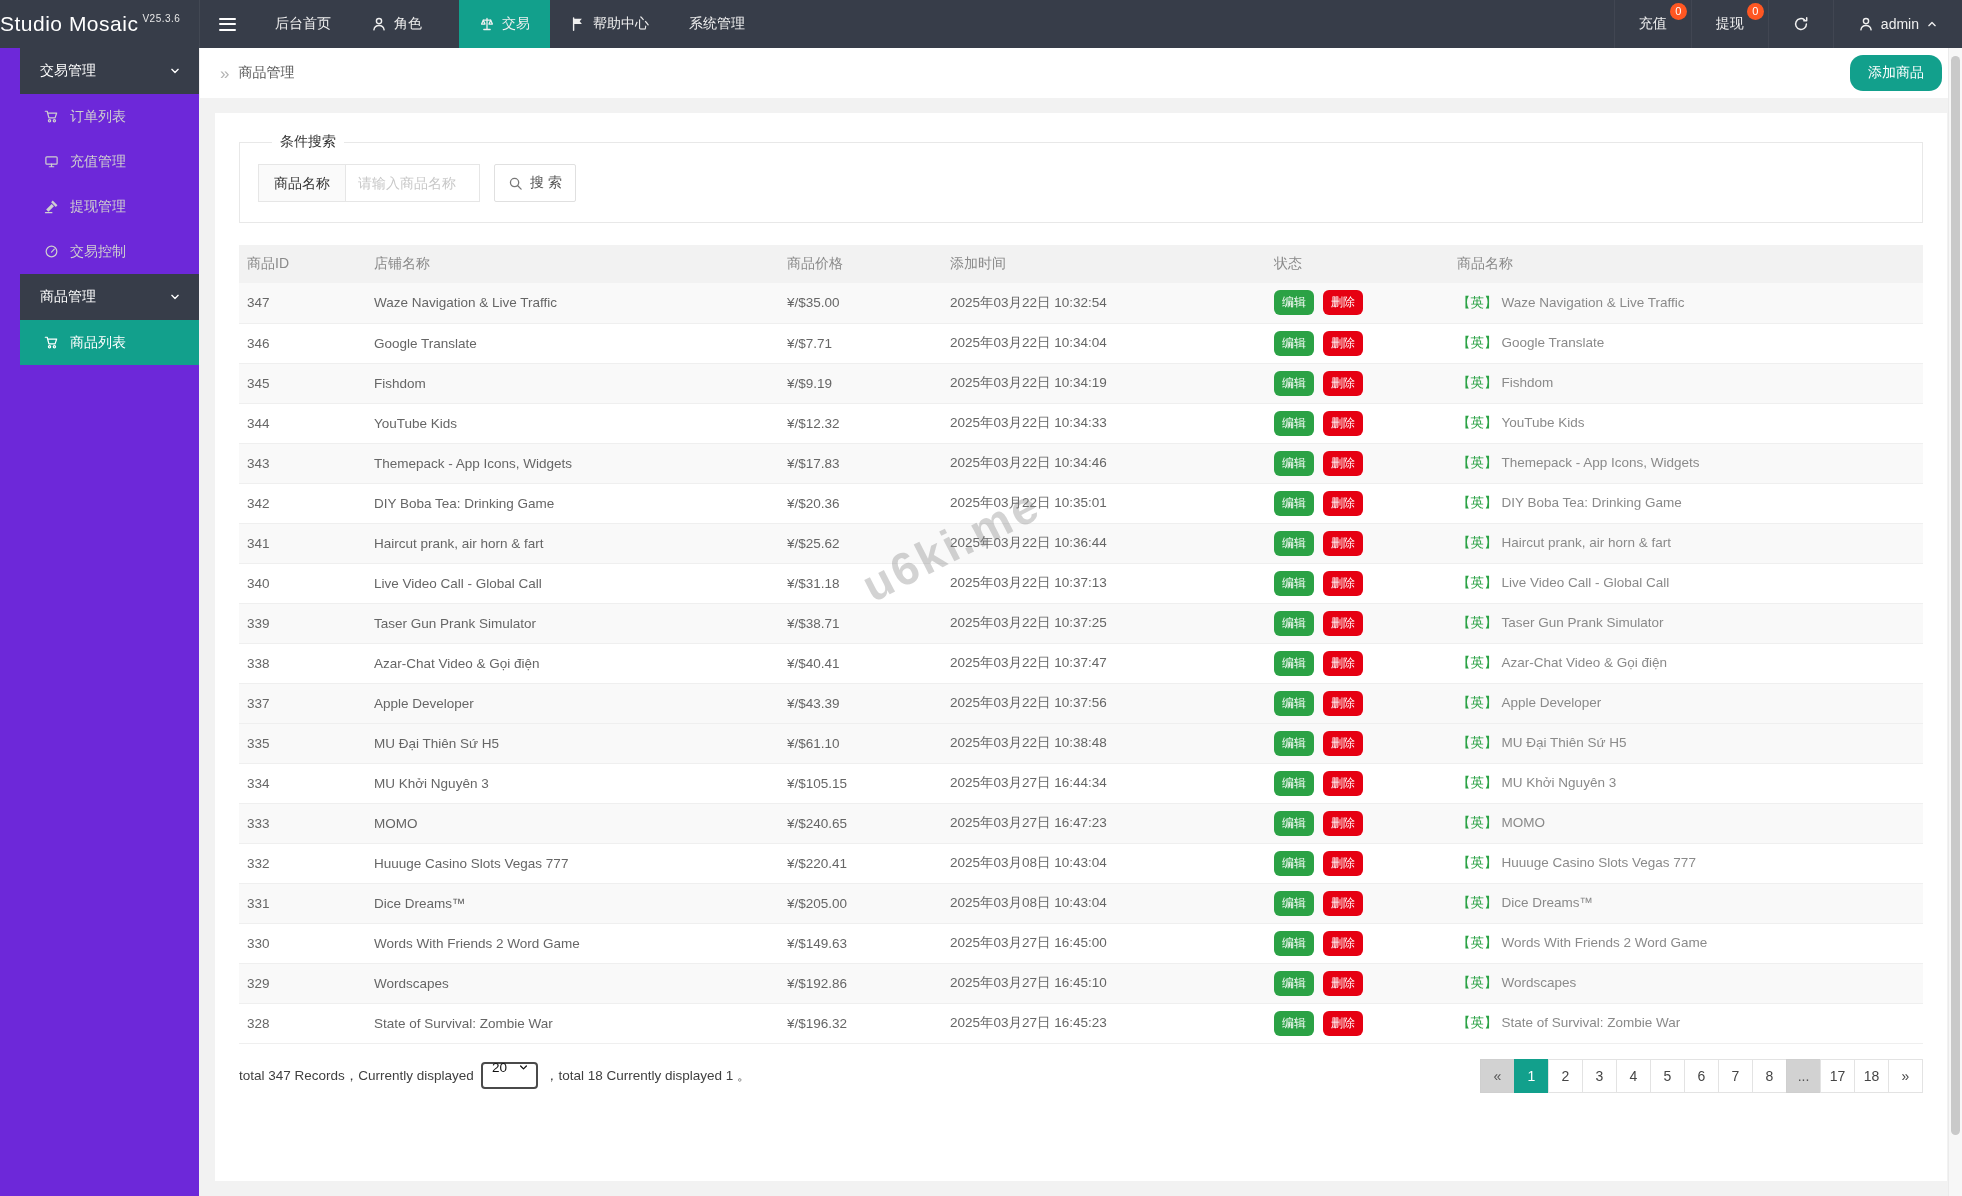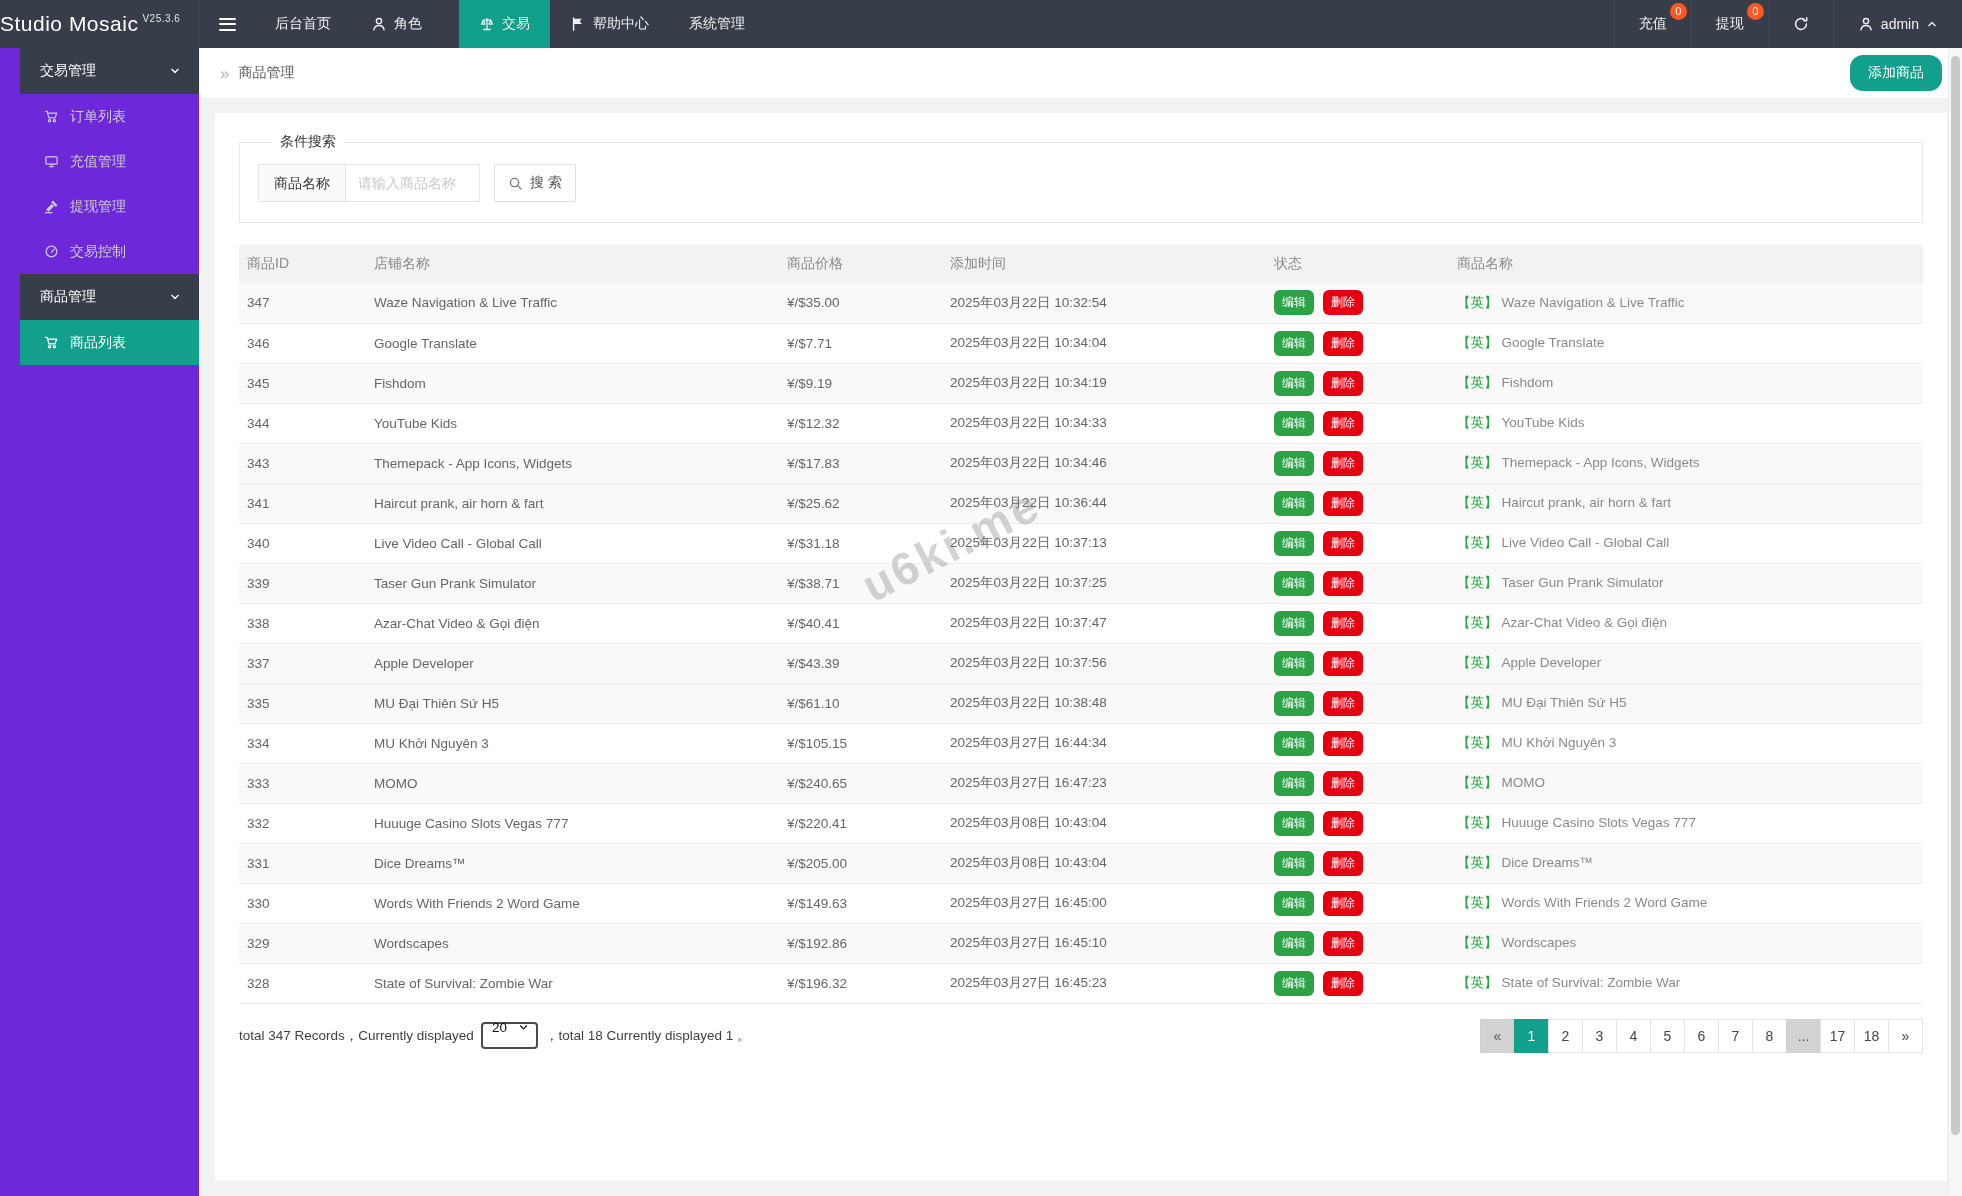--- a/index.html
+++ b/index.html
@@ -305,20 +305,28 @@
               <td><span class="lang-tag">【英】</span><span class="prod-name">YouTube Kids</span></td>
             </tr>
             <tr class="stripe">
               <td>343</td>
               <td>Themepack - App Icons, Widgets</td>
               <td>¥/$17.83</td>
               <td>2025年03月22日 10:34:46</td>
               <td><button class="btn-edit">编辑</button><button class="btn-del">删除</button></td>
               <td><span class="lang-tag">【英】</span><span class="prod-name">Themepack - App Icons, Widgets</span></td>
             </tr>
+            <tr>
+              <td>342</td>
+              <td>DIY Boba Tea: Drinking Game</td>
+              <td>¥/$20.36</td>
+              <td>2025年03月22日 10:35:01</td>
+              <td><button class="btn-edit">编辑</button><button class="btn-del">删除</button></td>
+              <td><span class="lang-tag">【英】</span><span class="prod-name">DIY Boba Tea: Drinking Game</span></td>
+            </tr>
             <tr class="stripe">
               <td>341</td>
               <td>Haircut prank, air horn &amp; fart</td>
               <td>¥/$25.62</td>
               <td>2025年03月22日 10:36:44</td>
               <td><button class="btn-edit">编辑</button><button class="btn-del">删除</button></td>
               <td><span class="lang-tag">【英】</span><span class="prod-name">Haircut prank, air horn &amp; fart</span></td>
             </tr>
             <tr>
               <td>340</td>

